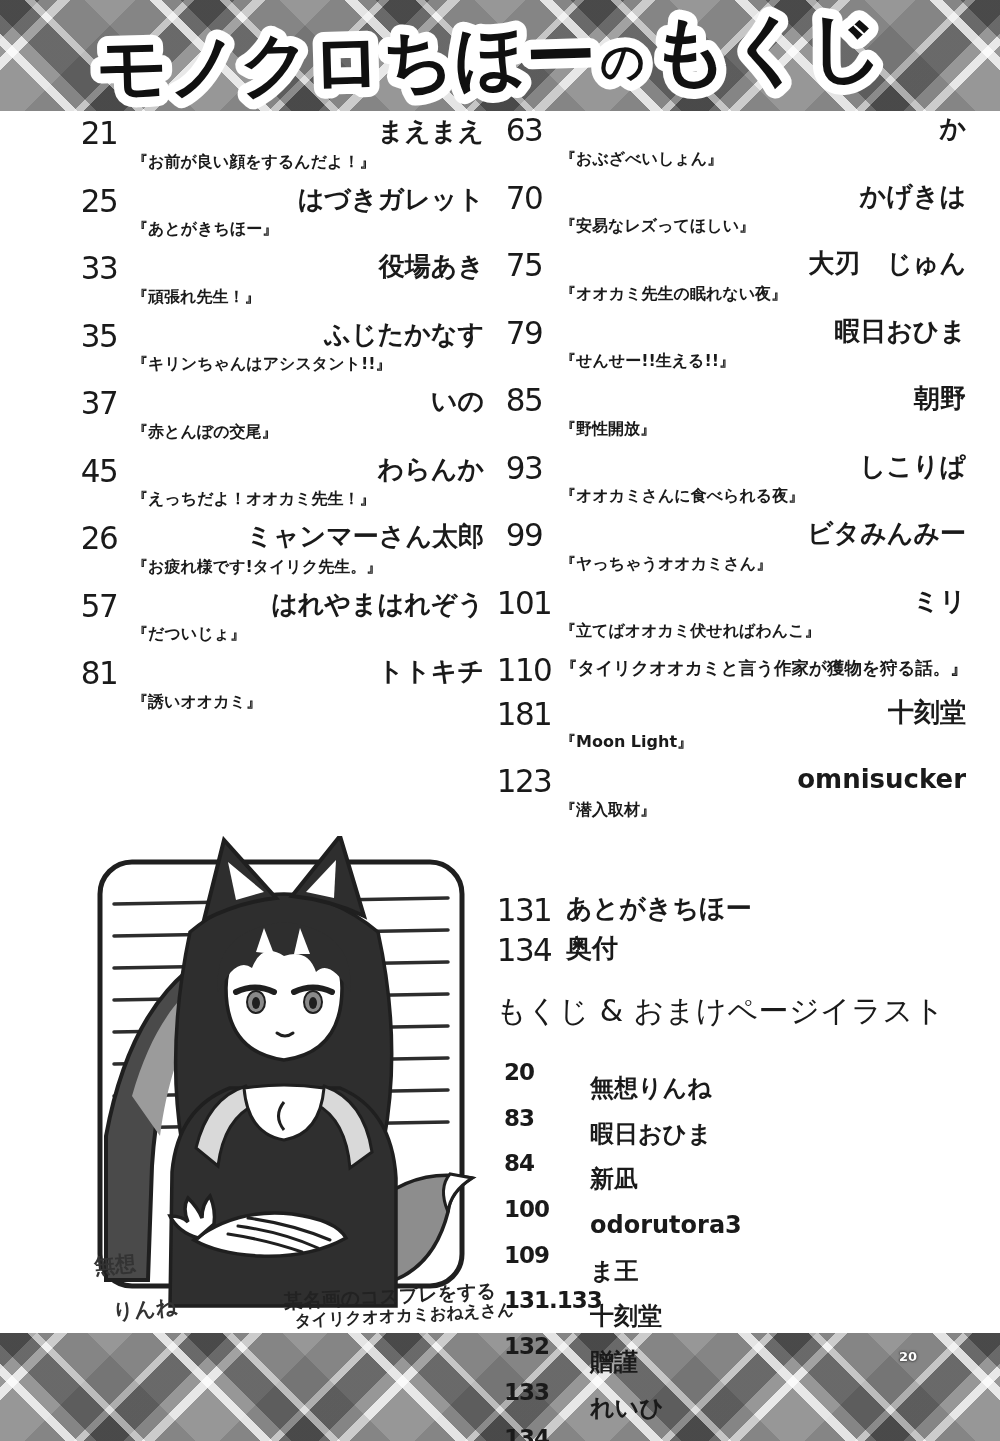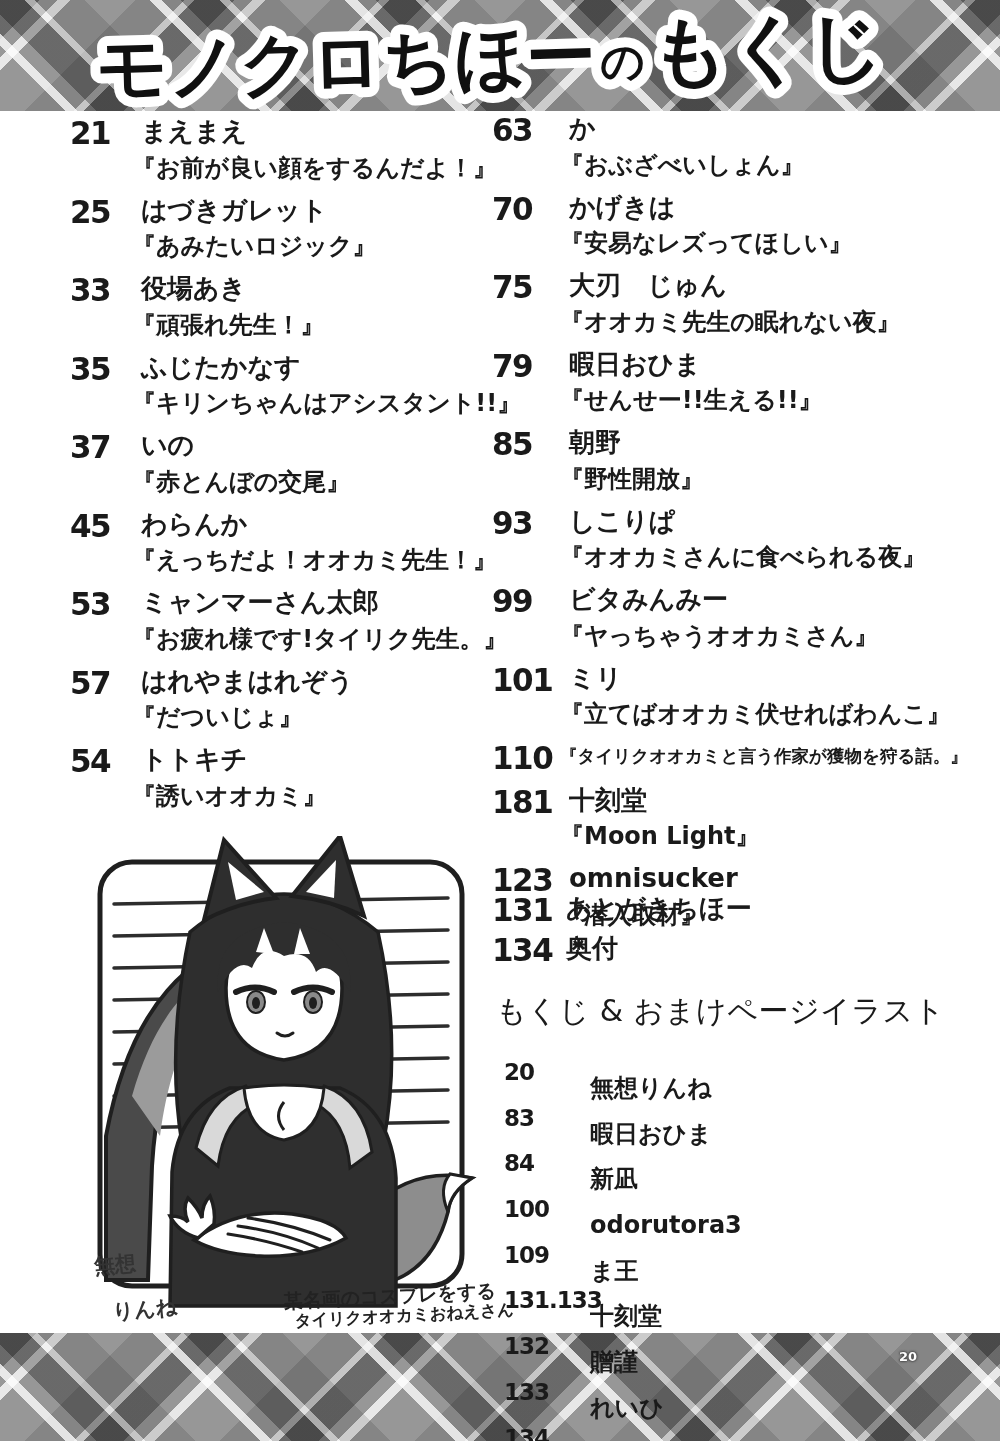--- a/index.html
+++ b/index.html
@@ -34,25 +34,25 @@
   
   #title-svg{position:absolute;left:88px;top:-4px;}
 
   
   .toc-col{position:absolute;display:flex;flex-direction:column;}
   #toc-left{left:70px;top:116px;width:414px;}
   #toc-right{left:492px;top:113px;width:474px;}
   .entry{display:grid;grid-template-columns:58px 1fr;column-gap:13px;margin-bottom:11px;}
   #toc-right .entry{grid-template-columns:64px 1fr;}
   .num{
-    font-size:31px;font-weight:700;text-align:left;line-height:1.05;
+    font-size:31px;font-weight:400;text-align:center;line-height:1.05;
     letter-spacing:-1.5px;transform:scaleY(1.04);transform-origin:top right;
   }
-  .author{font-size:26px;font-weight:800;line-height:1.2;white-space:nowrap;}
-  .title{grid-column:2;font-size:24px;font-weight:700;margin-top:3px;margin-left:-9px;white-space:nowrap;}
+  .author{font-size:26px;font-weight:800;line-height:1.2;white-space:nowrap;text-align:right;}
+  .title{grid-column:2;font-size:16px;font-weight:700;margin-top:3px;margin-left:-9px;white-space:nowrap;}
   .title.small{font-size:17.5px;}
 
   
   #back-list{position:absolute;left:492px;top:893px;}
   .back-row{display:grid;grid-template-columns:64px 1fr;column-gap:10px;margin-bottom:7px;}
   .back-label{font-size:26px;font-weight:800;white-space:nowrap;line-height:1.2;}
 
   
   #illust-heading{
     position:absolute;left:496px;top:991px;
@@ -96,21 +96,21 @@
 
 <div id="toc-left" class="toc-col">
     <div class="entry">
       <div class="num">21</div>
       <div class="author">まえまえ</div>
       <div class="title">『お前が良い顔をするんだよ！』</div>
     </div>
     <div class="entry">
       <div class="num">25</div>
       <div class="author">はづきガレット</div>
-      <div class="title">『あみたいロジック』</div>
+      <div class="title">『あとがきちほー』</div>
     </div>
     <div class="entry">
       <div class="num">33</div>
       <div class="author">役場あき</div>
       <div class="title">『頑張れ先生！』</div>
     </div>
     <div class="entry">
       <div class="num">35</div>
       <div class="author">ふじたかなす</div>
       <div class="title">『キリンちゃんはアシスタント!!』</div>
@@ -119,31 +119,31 @@
       <div class="num">37</div>
       <div class="author">いの</div>
       <div class="title">『赤とんぼの交尾』</div>
     </div>
     <div class="entry">
       <div class="num">45</div>
       <div class="author">わらんか</div>
       <div class="title">『えっちだよ！オオカミ先生！』</div>
     </div>
     <div class="entry">
-      <div class="num">53</div>
+      <div class="num">26</div>
       <div class="author">ミャンマーさん太郎</div>
       <div class="title">『お疲れ様です!タイリク先生。』</div>
     </div>
     <div class="entry">
       <div class="num">57</div>
       <div class="author">はれやまはれぞう</div>
       <div class="title">『だついじょ』</div>
     </div>
     <div class="entry">
-      <div class="num">54</div>
+      <div class="num">81</div>
       <div class="author">トトキチ</div>
       <div class="title">『誘いオオカミ』</div>
     </div>
   </div>
 <div id="toc-right" class="toc-col">
     <div class="entry">
       <div class="num">63</div>
       <div class="author">か</div>
       <div class="title">『おぶざべいしょん』</div>
     </div>

